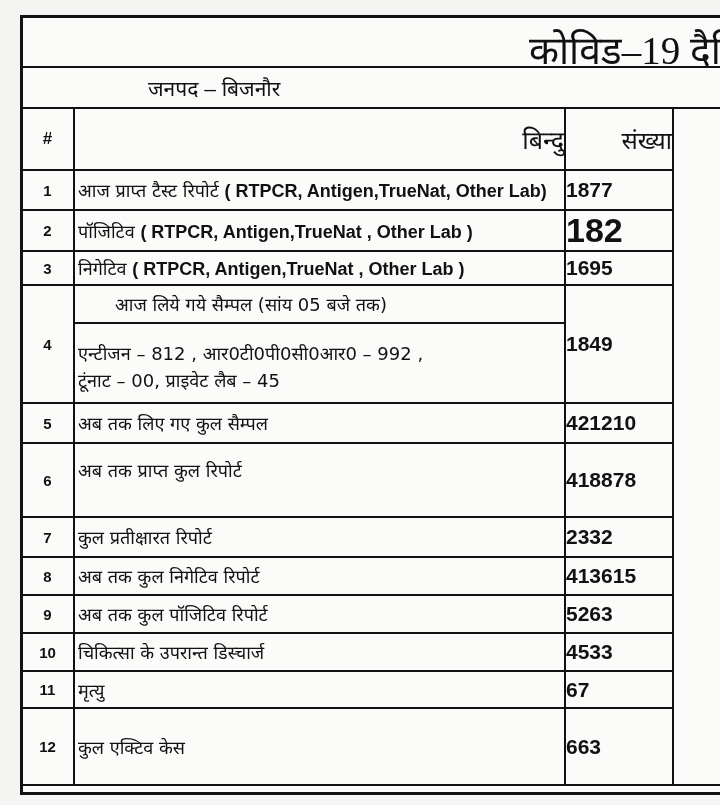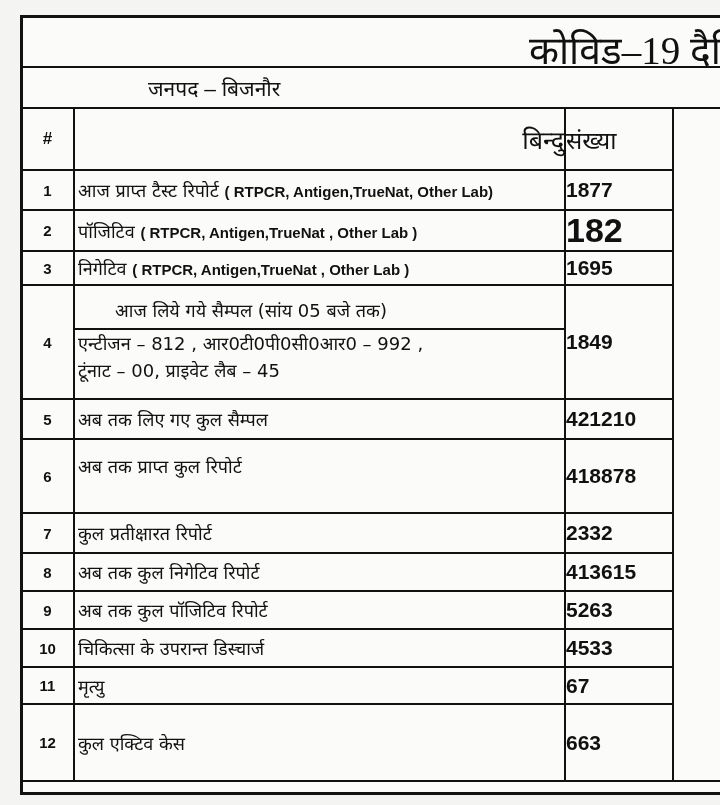--- a/index.html
+++ b/index.html
@@ -37,30 +37,30 @@
   table.report td, table.report th {
     border: 2px solid #111; padding: 0; vertical-align: middle;
   }
   col.c-num { width: 53px; }
   col.c-desc { width: 491px; }
   col.c-val { width: 108px; }
   col.c-extra { width: 60px; }
   th { font-weight: normal; }
   .h-num { font-weight: bold; font-size: 17px; text-align: center; }
   .h-desc { font-size: 25px; text-align: right; font-family: "DejaVu Sans", sans-serif; }
-  .h-val { font-size: 24px; text-align: left; font-family: "DejaVu Sans", sans-serif; }
+  .h-val { font-size: 24px; text-align: right; font-family: "DejaVu Sans", sans-serif; }
   td.num { text-align: center; font-weight: bold; font-size: 15px; }
   td.desc { font-size: 18px; padding-left: 3px !important; font-family: "DejaVu Sans", sans-serif; white-space: nowrap; overflow: hidden; }
-  td.desc .latin { font-family: "Liberation Sans", sans-serif; font-weight: bold; font-size: 15px; }
+  td.desc .latin { font-family: "Liberation Sans", sans-serif; font-weight: bold; font-size: 18px; }
   td.val { text-align: left; font-weight: bold; font-size: 21px; border-radius: 17px; }
   td.val.big { font-size: 34px; }
   td.extra { border-right: none !important; }
   .sub-line { padding: 6px 0 6px 3px; }
   .sub-top { border-bottom: 2px solid #111; padding-left: 40px; }
-  .sub-line.multi { line-height: 27px; padding-top: 0; padding-bottom: 8px; }
+  .sub-line.multi { line-height: 27px; padding-top: 16px; padding-bottom: 8px; }
 </style>
 </head>
 <body>
 
 <div class="frame">
   <div class="title-row">
     <span class="title-text">कोविड–19 दैनि</span>
   </div>
   <div class="district-row">
     <span class="district-text">जनपद  –  बिजनौर</span>

